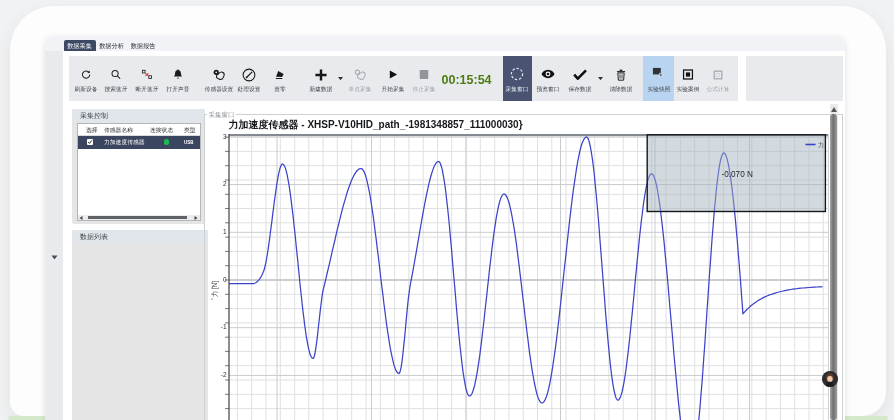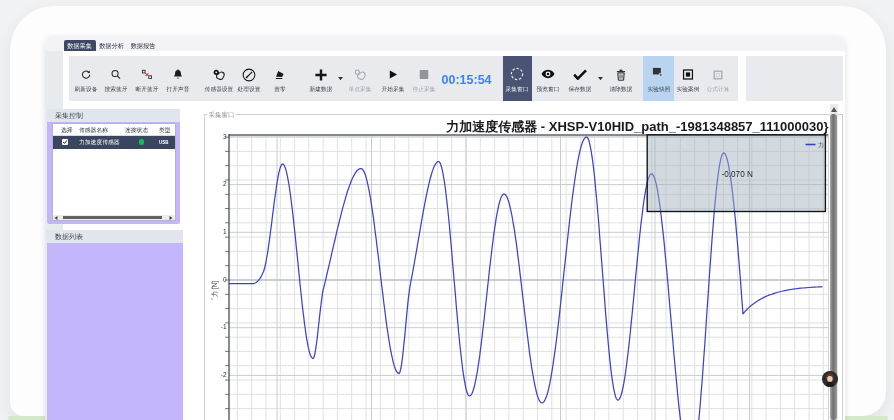--- a/index.html
+++ b/index.html
@@ -14,21 +14,21 @@
 #tab2{left:51px;width:31px;color:#272b30}
 #tab3{left:82.5px;width:31px;color:#272b30}
 .tbar{position:absolute;top:19px;height:45px;background:#e8eaed}
 #tbar1{left:24px;width:669px}
 #tbar2{left:701px;width:97px}
 .tbtn{position:absolute;top:19px;width:30px;height:45px}
 .ticon{position:absolute;left:50%;top:11.5px;transform:translateX(-50%)}
 .tlab{position:absolute;left:50%;top:28.5px;transform:translate(-50%,0) scale(.5);transform-origin:center top;font-size:11.4px;white-space:nowrap;color:#3a3f44}
 .gray .tlab{color:#9ba1a7}
 .tinytxt{transform:scale(.5);transform-origin:left top;font-size:11.6px;color:#24292e;white-space:nowrap;line-height:12px}
-.panel{position:absolute;left:2px;width:133px;background:#c4b5fd;border-radius:2px}
+.panel{position:absolute;left:27px;width:133px;background:#e5e5e5;border-radius:2px}
 .phead{position:absolute;left:8px;top:2px;transform:scale(.58);transform-origin:left top;font-size:12px;color:#3c4145;white-space:nowrap}
 </style></head>
 <body>
 <div id="card"></div>
 <div id="green"></div>
 <div id="app">
 <div id="topband"></div>
 <div id="leftstrip"></div>
 <div id="tab1" class="tab">数据采集</div>
 <div id="tab2" class="tab">数据分析</div>
@@ -110,21 +110,21 @@
         <path d="M2 1.5l8 4.5-8 4.5z" fill="#111"></path>
       </svg>
  <div class="tlab">开始采集</div>
     </div>
 <div class="tbtn gray" style="left:364px">
  <svg class="ticon" style="top:13.5px" width="9" height="9" viewBox="0 0 9 9">
         <rect width="9" height="9" fill="#8f959b"></rect>
       </svg>
  <div class="tlab">停止采集</div>
     </div>
-<div class="abs" style="left:396.5px;top:36.5px;width:50px;height:13px;line-height:13px;font-weight:bold;font-size:12.5px;color:#3b82f6;letter-spacing:0">00:15:54</div>
+<div class="abs" style="left:396.5px;top:36.5px;width:50px;height:13px;line-height:13px;font-weight:bold;font-size:12.5px;color:#4d7c0f;letter-spacing:0">00:15:54</div>
 <div class="abs" style="left:457.7px;top:19px;width:29.2px;height:45px;background:#4a5472">
  <svg class="abs" style="left:7.6px;top:11px" width="14" height="14" viewBox="0 0 14 14">
         <circle cx="7" cy="7" r="5.6" fill="none" stroke="#e8eaf2" stroke-width="1.2" stroke-dasharray="2.4 1.8"></circle>
       </svg>
  <div class="tlab" style="color:#eceef5;left:50%;top:29px">采集窗口</div>
     </div>
 <div class="tbtn" style="left:488px">
  <svg class="ticon" style="top:13px" width="14" height="10" viewBox="0 0 14 10">
         <path d="M7 .8C3.8.8 1.4 3 .5 5c.9 2 3.3 4.2 6.5 4.2S12.6 7 13.5 5C12.6 3 10.2.8 7 .8z" fill="#111"></path>
         <circle cx="7" cy="5" r="2.4" fill="#fff"></circle>
@@ -214,21 +214,21 @@
 
 <div class="abs" style="left:165.5px;top:245px;width:2px;height:18px">
  <div style="width:2px;height:2px;border-radius:50%;background:#b6bbc0;margin-bottom:3.4px"></div>
  <div style="width:2px;height:2px;border-radius:50%;background:#b6bbc0;margin-bottom:3.4px"></div>
  <div style="width:2px;height:2px;border-radius:50%;background:#b6bbc0;margin-bottom:3.4px"></div>
  <div style="width:2px;height:2px;border-radius:50%;background:#b6bbc0"></div>
 </div>
 
 <div class="abs" style="left:158.5px;top:76.5px;width:639px;height:306.5px;border:1px solid #ccd0d3;border-bottom:none"></div>
 <div class="abs" style="left:162px;top:73px;width:29px;height:9px;background:#fff;font-size:6.5px;color:#8f959b;text-align:center;line-height:9.5px;white-space:nowrap">采集窗口</div>
-<div class="abs" style="left:183.5px;top:81px;width:600px;text-align:right;font-weight:bold;font-size:13px;color:#17191c">力加速度传感器 - XHSP-V10HID_path_-1981348857_111000030}</div>
+<div class="abs" style="left:183.5px;top:81px;width:600px;text-align:left;font-weight:bold;font-size:10px;color:#17191c">力加速度传感器 - XHSP-V10HID_path_-1981348857_111000030}</div>
 <svg class="abs" style="left:179.5px;top:96.5px" width="604" height="286.5" viewBox="0 0 604 286.5">
 <path d="M12.4,0V286.5M26.7,0V286.5M41.0,0V286.5M55.3,0V286.5M69.6,0V286.5M83.8,0V286.5M98.1,0V286.5M112.4,0V286.5M126.7,0V286.5M141.0,0V286.5M155.3,0V286.5M169.6,0V286.5M183.9,0V286.5M198.2,0V286.5M212.5,0V286.5M226.7,0V286.5M241.0,0V286.5M255.3,0V286.5M269.6,0V286.5M283.9,0V286.5M298.2,0V286.5M312.5,0V286.5M326.8,0V286.5M341.1,0V286.5M355.4,0V286.5M369.7,0V286.5M383.9,0V286.5M398.2,0V286.5M412.5,0V286.5M426.8,0V286.5M441.1,0V286.5M455.4,0V286.5M469.7,0V286.5M484.0,0V286.5M498.3,0V286.5M512.6,0V286.5M526.8,0V286.5M541.1,0V286.5M555.4,0V286.5M569.7,0V286.5M584.0,0V286.5M598.3,0V286.5M4,3.1H604M4,17.4H604M4,31.7H604M4,46.0H604M4,60.3H604M4,74.5H604M4,88.8H604M4,103.1H604M4,117.4H604M4,131.7H604M4,146.0H604M4,160.3H604M4,174.6H604M4,188.9H604M4,203.2H604M4,217.4H604M4,231.7H604M4,246.0H604M4,260.3H604M4,274.6H604" stroke="#dfe0e2" stroke-width="1" fill="none"></path>
 <path d="M52,0V286.5M146.5,0V286.5M241,0V286.5M335.5,0V286.5M430,0V286.5M524.5,0V286.5M4,2.9H604M4,50.6H604M4,98.3H604M4,146H604M4,193.7H604M4,241.4H604" stroke="#c8cccf" stroke-width="1" fill="none"></path>
 <path d="M0,3.1H4M0,17.4H4M0,31.7H4M0,46.0H4M0,60.3H4M0,74.5H4M0,88.8H4M0,103.1H4M0,117.4H4M0,131.7H4M0,146.0H4M0,160.3H4M0,174.6H4M0,188.9H4M0,203.2H4M0,217.4H4M0,231.7H4M0,246.0H4M0,260.3H4M0,274.6H4" stroke="#55595e" stroke-width="0.8" fill="none"></path>
 
 <line x1="4" y1="146" x2="604" y2="146" stroke="#babec1" stroke-width="1"></line>
 <line x1="4" y1="1" x2="604" y2="1" stroke="#84898f" stroke-width="2"></line>
 <line x1="4" y1="0" x2="4" y2="286.5" stroke="#3c4043" stroke-width="1.2"></line>
 <line x1="603.5" y1="0" x2="603.5" y2="286.5" stroke="#cfd2d5" stroke-width="1"></line>
 <path d="M4.0,149.7 L27.5,149.7 L28.4,149.6 L29.3,149.4 L30.2,149.0 L31.2,148.5 L32.1,147.8 L33.0,146.9 L33.9,145.8 L34.8,144.6 L35.8,143.1 L36.7,141.5 L37.6,139.6 L38.5,137.5 L39.3,135.3 L40.0,132.5 L40.8,129.0 L41.5,125.0 L42.3,120.5 L43.1,115.6 L43.8,110.3 L44.6,104.8 L45.3,99.0 L46.1,93.1 L46.9,87.1 L47.6,81.1 L48.4,75.1 L49.1,69.2 L49.9,63.5 L50.7,58.0 L51.4,52.8 L52.2,48.0 L52.9,43.6 L53.7,39.7 L54.5,36.4 L55.2,33.7 L56.0,31.7 L56.7,30.4 L57.5,30.0 L58.3,30.3 L59.0,31.2 L59.8,32.7 L60.6,34.8 L61.3,37.4 L62.1,40.6 L62.8,44.3 L63.6,48.6 L64.4,53.3 L65.1,58.5 L65.9,64.1 L66.6,70.1 L67.4,76.4 L68.2,83.1 L68.9,90.0 L69.7,97.2 L70.5,104.5 L71.2,112.0 L72.0,119.6 L72.8,127.2 L73.5,134.9 L74.3,142.5 L75.0,150.0 L75.8,157.3 L76.6,164.5 L77.3,171.4 L78.1,178.1 L78.9,184.4 L79.6,190.4 L80.4,196.0 L81.1,201.2 L81.9,205.9 L82.7,210.2 L83.4,213.9 L84.2,217.1 L84.9,219.7 L85.7,221.8 L86.5,223.3 L87.2,224.2 L88.0,224.5 L88.6,224.0 L89.2,222.6 L89.8,220.3 L90.3,217.3 L90.9,213.6 L91.5,209.5 L92.1,204.9 L92.7,199.9 L93.2,194.8 L93.8,189.5 L94.4,184.1 L95.0,178.9 L95.6,173.8 L96.2,169.0 L96.8,164.5 L97.3,160.6 L97.9,157.2 L98.5,154.5 L99.8,149.4 L101.0,144.3 L102.2,139.0 L103.5,133.6 L104.8,128.2 L106.0,122.8 L107.2,117.4 L108.5,111.9 L109.8,106.5 L111.0,101.2 L112.2,95.9 L113.5,90.7 L114.8,85.6 L116.0,80.6 L117.2,75.8 L118.5,71.1 L119.8,66.6 L121.0,62.3 L122.2,58.3 L123.5,54.5 L124.8,51.0 L126.0,47.7 L127.2,44.8 L128.5,42.2 L129.8,39.9 L131.0,38.0 L132.2,36.5 L133.5,35.4 L134.8,34.7 L136.0,34.5 L136.9,34.8 L137.9,35.8 L138.9,37.3 L139.8,39.5 L140.8,42.3 L141.7,45.7 L142.6,49.6 L143.6,54.1 L144.6,59.1 L145.5,64.5 L146.4,70.4 L147.4,76.8 L148.4,83.4 L149.3,90.5 L150.2,97.8 L151.2,105.3 L152.1,113.1 L153.1,121.0 L154.1,129.0 L155.0,137.0 L155.9,145.0 L156.9,153.0 L157.9,160.9 L158.8,168.7 L159.8,176.2 L160.7,183.5 L161.6,190.6 L162.6,197.2 L163.6,203.6 L164.5,209.5 L165.4,214.9 L166.4,219.9 L167.4,224.4 L168.3,228.3 L169.2,231.7 L170.2,234.5 L171.1,236.7 L172.1,238.2 L173.1,239.2 L174.0,239.5 L174.7,238.7 L175.4,236.4 L176.2,232.8 L176.9,228.1 L177.6,222.5 L178.3,216.1 L179.0,209.1 L179.8,201.7 L180.5,194.1 L181.2,186.4 L181.9,178.9 L182.6,171.6 L183.3,164.9 L184.1,158.9 L184.8,153.7 L185.5,149.5 L186.5,144.4 L187.5,139.1 L188.5,133.6 L189.5,128.0 L190.5,122.3 L191.5,116.6 L192.5,110.8 L193.5,104.9 L194.5,99.1 L195.5,93.3 L196.5,87.5 L197.5,81.9 L198.5,76.4 L199.5,71.0 L200.5,65.8 L201.5,60.8 L202.5,56.1 L203.5,51.6 L204.5,47.4 L205.5,43.5 L206.5,40.0 L207.5,36.9 L208.5,34.1 L209.5,31.8 L210.5,30.0 L211.5,28.6 L212.5,27.8 L213.5,27.5 L214.3,27.9 L215.1,28.9 L215.8,30.7 L216.6,33.2 L217.4,36.4 L218.1,40.3 L218.9,44.8 L219.7,49.9 L220.5,55.6 L221.2,61.8 L222.0,68.6 L222.8,75.8 L223.6,83.5 L224.4,91.5 L225.1,99.9 L225.9,108.5 L226.7,117.4 L227.4,126.4 L228.2,135.6 L229.0,144.8 L229.8,153.9 L230.6,163.1 L231.3,172.1 L232.1,181.0 L232.9,189.6 L233.6,198.0 L234.4,206.0 L235.2,213.7 L236.0,220.9 L236.8,227.7 L237.5,233.9 L238.3,239.6 L239.1,244.7 L239.9,249.2 L240.6,253.1 L241.4,256.3 L242.2,258.8 L242.9,260.6 L243.7,261.6 L244.5,262.0 L245.4,261.7 L246.2,260.8 L247.1,259.2 L247.9,257.1 L248.8,254.3 L249.7,251.0 L250.5,247.1 L251.4,242.7 L252.3,237.8 L253.1,232.4 L254.0,226.6 L254.9,220.4 L255.7,213.8 L256.6,206.9 L257.4,199.7 L258.3,192.2 L259.2,184.6 L260.0,176.8 L260.9,168.9 L261.8,161.0 L262.6,153.1 L263.5,145.2 L264.3,137.4 L265.2,129.8 L266.1,122.3 L266.9,115.1 L267.8,108.2 L268.6,101.6 L269.5,95.4 L270.4,89.6 L271.2,84.2 L272.1,79.3 L273.0,74.9 L273.8,71.0 L274.7,67.7 L275.6,64.9 L276.4,62.8 L277.3,61.2 L278.1,60.3 L279.0,60.0 L279.9,60.3 L280.9,61.3 L281.9,62.9 L282.8,65.1 L283.8,68.0 L284.7,71.4 L285.6,75.4 L286.6,80.0 L287.5,85.0 L288.5,90.6 L289.5,96.6 L290.4,103.1 L291.4,109.9 L292.3,117.1 L293.2,124.5 L294.2,132.2 L295.1,140.1 L296.1,148.2 L297.0,156.3 L298.0,164.5 L299.0,172.7 L299.9,180.8 L300.9,188.9 L301.8,196.8 L302.8,204.5 L303.7,211.9 L304.6,219.1 L305.6,225.9 L306.5,232.4 L307.5,238.4 L308.5,244.0 L309.4,249.0 L310.4,253.6 L311.3,257.6 L312.2,261.0 L313.2,263.9 L314.1,266.1 L315.1,267.7 L316.0,268.7 L317.0,269.0 L318.1,268.6 L319.2,267.4 L320.3,265.3 L321.5,262.5 L322.6,258.9 L323.7,254.5 L324.8,249.4 L325.9,243.6 L327.0,237.1 L328.1,230.0 L329.2,222.4 L330.4,214.2 L331.5,205.5 L332.6,196.4 L333.7,186.9 L334.8,177.1 L335.9,167.0 L337.0,156.8 L338.1,146.4 L339.2,136.0 L340.4,125.6 L341.5,115.2 L342.6,105.0 L343.7,94.9 L344.8,85.1 L345.9,75.6 L347.0,66.5 L348.1,57.8 L349.3,49.6 L350.4,42.0 L351.5,34.9 L352.6,28.4 L353.7,22.6 L354.8,17.5 L355.9,13.1 L357.0,9.5 L358.2,6.7 L359.3,4.6 L360.4,3.4 L361.5,3.0 L362.3,3.4 L363.1,4.6 L363.9,6.6 L364.6,9.4 L365.4,13.0 L366.2,17.3 L367.0,22.4 L367.8,28.1 L368.6,34.5 L369.4,41.5 L370.1,49.1 L370.9,57.2 L371.7,65.8 L372.5,74.8 L373.3,84.2 L374.1,93.9 L374.8,103.8 L375.6,114.0 L376.4,124.2 L377.2,134.5 L378.0,144.9 L378.8,155.1 L379.6,165.3 L380.3,175.2 L381.1,184.9 L381.9,194.3 L382.7,203.3 L383.5,211.9 L384.3,220.0 L385.0,227.6 L385.8,234.6 L386.6,241.0 L387.4,246.7 L388.2,251.8 L389.0,256.1 L389.8,259.7 L390.5,262.5 L391.3,264.5 L392.1,265.7 L392.9,266.1 L393.7,265.8 L394.6,264.7 L395.4,263.0 L396.3,260.6 L397.1,257.5 L397.9,253.8 L398.8,249.4 L399.6,244.5 L400.5,239.0 L401.3,233.0 L402.1,226.4 L403.0,219.5 L403.8,212.1 L404.7,204.3 L405.5,196.3 L406.3,187.9 L407.2,179.4 L408.0,170.7 L408.9,161.8 L409.7,153.0 L410.5,144.1 L411.4,135.2 L412.2,126.5 L413.1,118.0 L413.9,109.6 L414.7,101.6 L415.6,93.8 L416.4,86.4 L417.3,79.5 L418.1,72.9 L418.9,66.9 L419.8,61.4 L420.6,56.5 L421.5,52.1 L422.3,48.4 L423.1,45.3 L424.0,42.9 L424.8,41.2 L425.7,40.1 L426.5,39.8 L427.5,40.2 L428.5,41.6 L429.4,43.8 L430.4,46.9 L431.4,50.9 L432.4,55.7 L433.3,61.3 L434.3,67.7 L435.3,74.7 L436.2,82.5 L437.2,90.9 L438.2,99.9 L439.2,109.4 L440.1,119.4 L441.1,129.8 L442.1,140.6 L443.1,151.6 L444.0,162.8 L445.0,174.2 L446.0,185.6 L447.0,197.1 L448.0,208.5 L448.9,219.7 L449.9,230.7 L450.9,241.5 L451.9,251.9 L452.8,261.9 L453.8,271.4 L454.8,280.4 L455.8,288.8 L456.7,296.6 L457.7,303.6 L458.7,310.0 L459.6,315.6 L460.6,320.4 L461.6,324.4 L462.6,327.5 L463.5,329.7 L464.5,331.1 L465.5,331.5 L466.3,331.0 L467.2,329.6 L468.0,327.2 L468.8,323.9 L469.7,319.6 L470.5,314.5 L471.3,308.5 L472.2,301.6 L473.0,294.1 L473.8,285.7 L474.7,276.7 L475.5,267.1 L476.3,256.9 L477.2,246.2 L478.0,235.0 L478.8,223.5 L479.7,211.7 L480.5,199.7 L481.3,187.5 L482.1,175.2 L483.0,162.9 L483.8,150.7 L484.6,138.7 L485.5,126.9 L486.3,115.4 L487.1,104.2 L488.0,93.5 L488.8,83.3 L489.6,73.7 L490.5,64.7 L491.3,56.3 L492.1,48.8 L493.0,41.9 L493.8,35.9 L494.6,30.8 L495.5,26.5 L496.3,23.2 L497.1,20.8 L498.0,19.4 L498.8,18.9 L499.4,19.1 L500.1,19.8 L500.7,21.0 L501.3,22.6 L502.0,24.6 L502.6,27.1 L503.3,29.9 L503.9,33.2 L504.5,36.8 L505.2,40.8 L505.8,45.2 L506.4,49.9 L507.1,54.9 L507.7,60.3 L508.3,65.9 L509.0,71.9 L509.6,78.1 L510.3,84.7 L510.9,91.4 L511.5,98.5 L512.2,105.7 L512.8,113.2 L513.4,120.9 L514.1,128.8 L514.7,136.9 L515.4,145.2 L516.0,153.6 L516.6,162.2 L517.3,170.9 L517.9,179.8 L519.9,177.6 L521.9,175.5 L523.9,173.6 L525.9,171.8 L527.9,170.2 L529.9,168.7 L531.9,167.4 L533.9,166.1 L535.9,165.0 L537.9,163.9 L539.9,162.9 L541.9,162.0 L543.9,161.2 L545.9,160.5 L547.9,159.8 L549.9,159.1 L551.9,158.5 L553.9,158.0 L555.9,157.5 L557.9,157.0 L559.9,156.6 L561.9,156.2 L563.9,155.8 L565.9,155.5 L567.9,155.2 L569.9,154.9 L571.9,154.7 L573.9,154.4 L575.9,154.2 L577.9,154.0 L579.9,153.8 L581.9,153.7 L583.9,153.5 L585.9,153.4 L587.9,153.2 L589.9,153.1 L591.9,153.0 L593.9,152.9 L595.9,152.8 L597.5,152.7" fill="none" stroke="#3c43c9" stroke-width="1.25" stroke-linejoin="round"></path>

